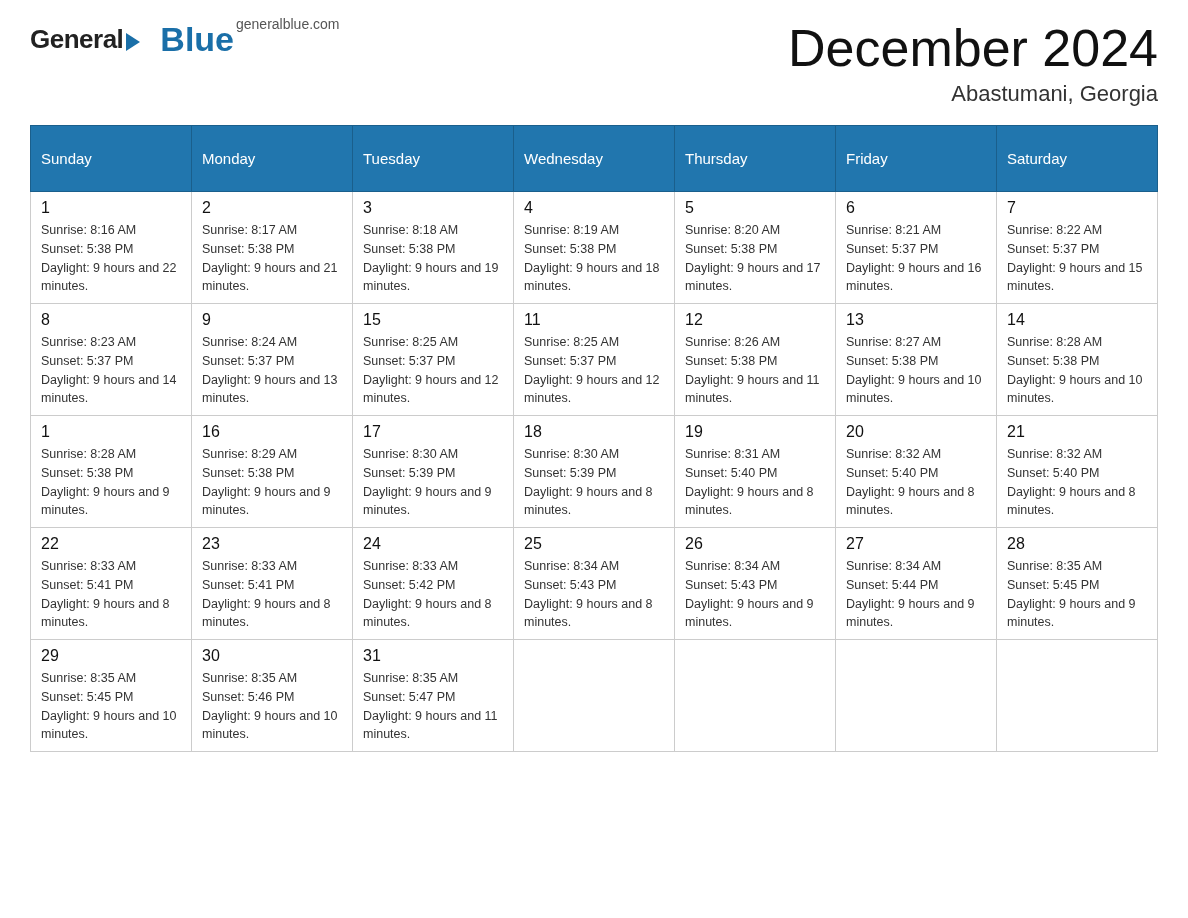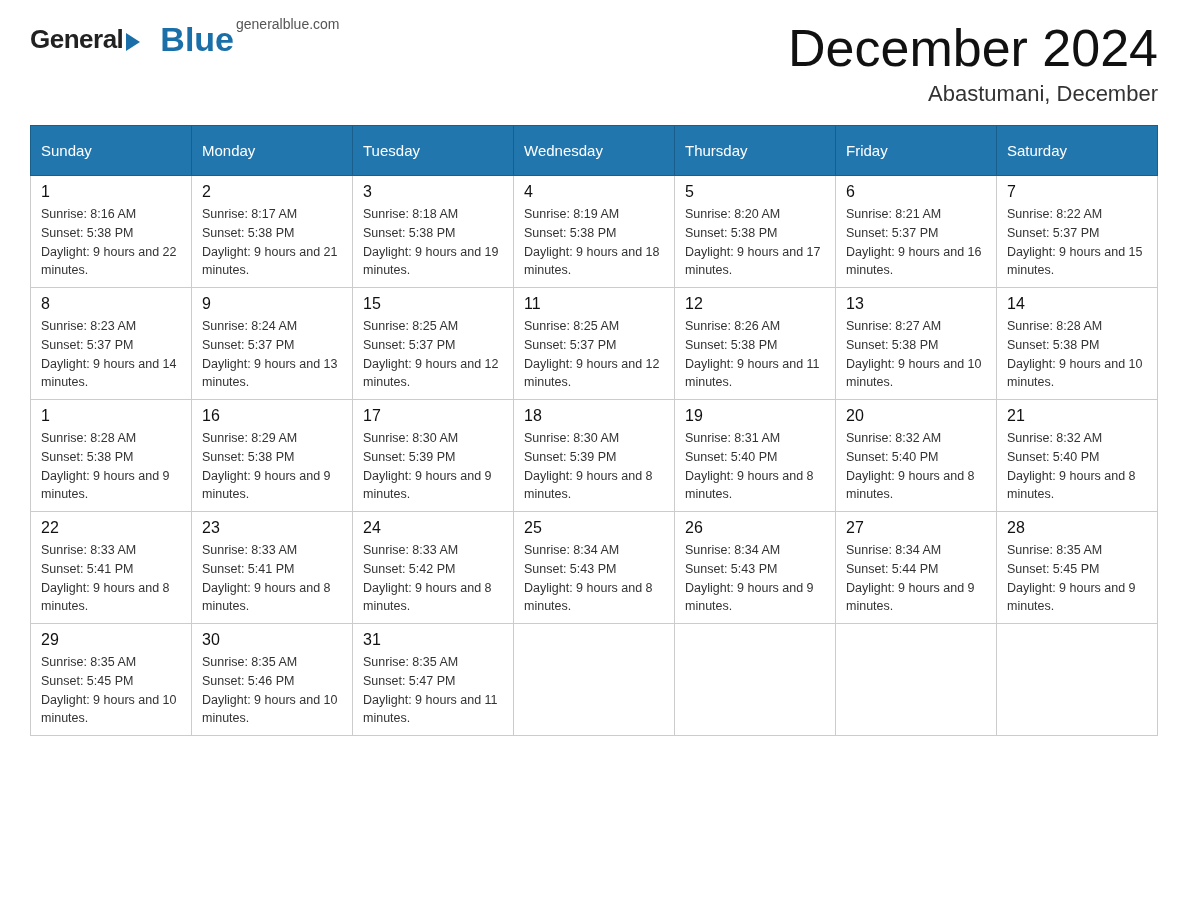--- a/index.html
+++ b/index.html
@@ -70,21 +70,21 @@
     table {
       width: 100%;
       border-collapse: collapse;
       table-layout: fixed;
     }
     thead tr th {
       background-color: #2176ae;
       color: #fff;
       font-size: 15px;
       font-weight: normal;
-      padding: 16px 10px;
+      padding: 24px 10px;
       text-align: left;
       border: 1px solid #1a5f8c;
     }
     tbody tr td {
       vertical-align: top;
       padding: 7px 10px;
       font-size: 13px;
       color: #333;
       border: 1px solid #ccc;
       height: 110px;
@@ -116,21 +116,21 @@
   <div class="logo">
     <div class="logo-top">
       <span class="logo-general">General</span>
       <div class="logo-triangle"></div>
       <span class="logo-blue">Blue</span>
     </div>
     <div class="logo-bottom">generalblue.com</div>
   </div>
   <div class="title-block">
     <div class="month-title">December 2024</div>
-    <div class="location">Abastumani, December</div>
+    <div class="location">Abastumani, Georgia</div>
   </div>
 </div>
 
 <table>
   <thead>
     <tr>
     <th>Sunday</th>
         <th>Monday</th>
         <th>Tuesday</th>
         <th>Wednesday</th>

